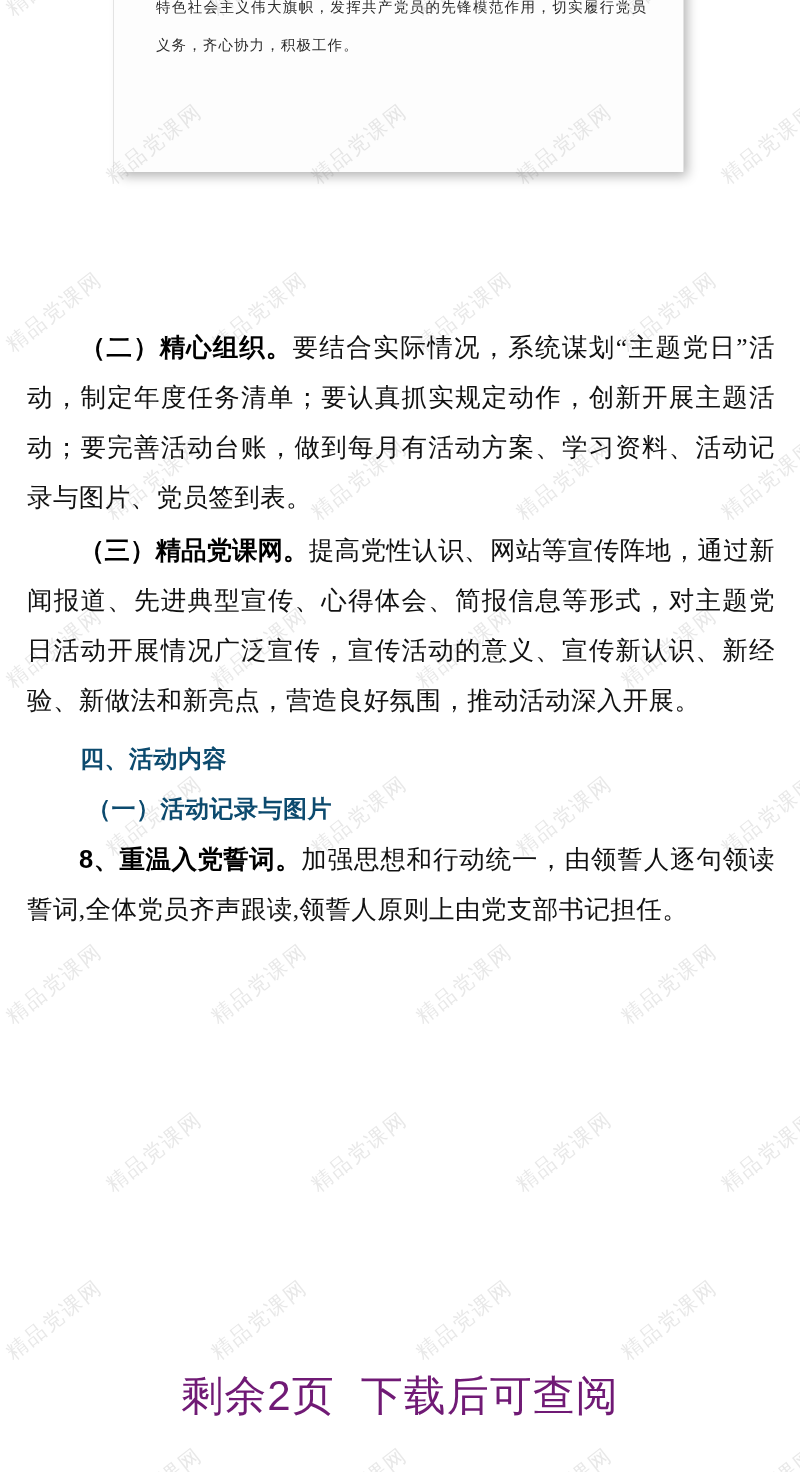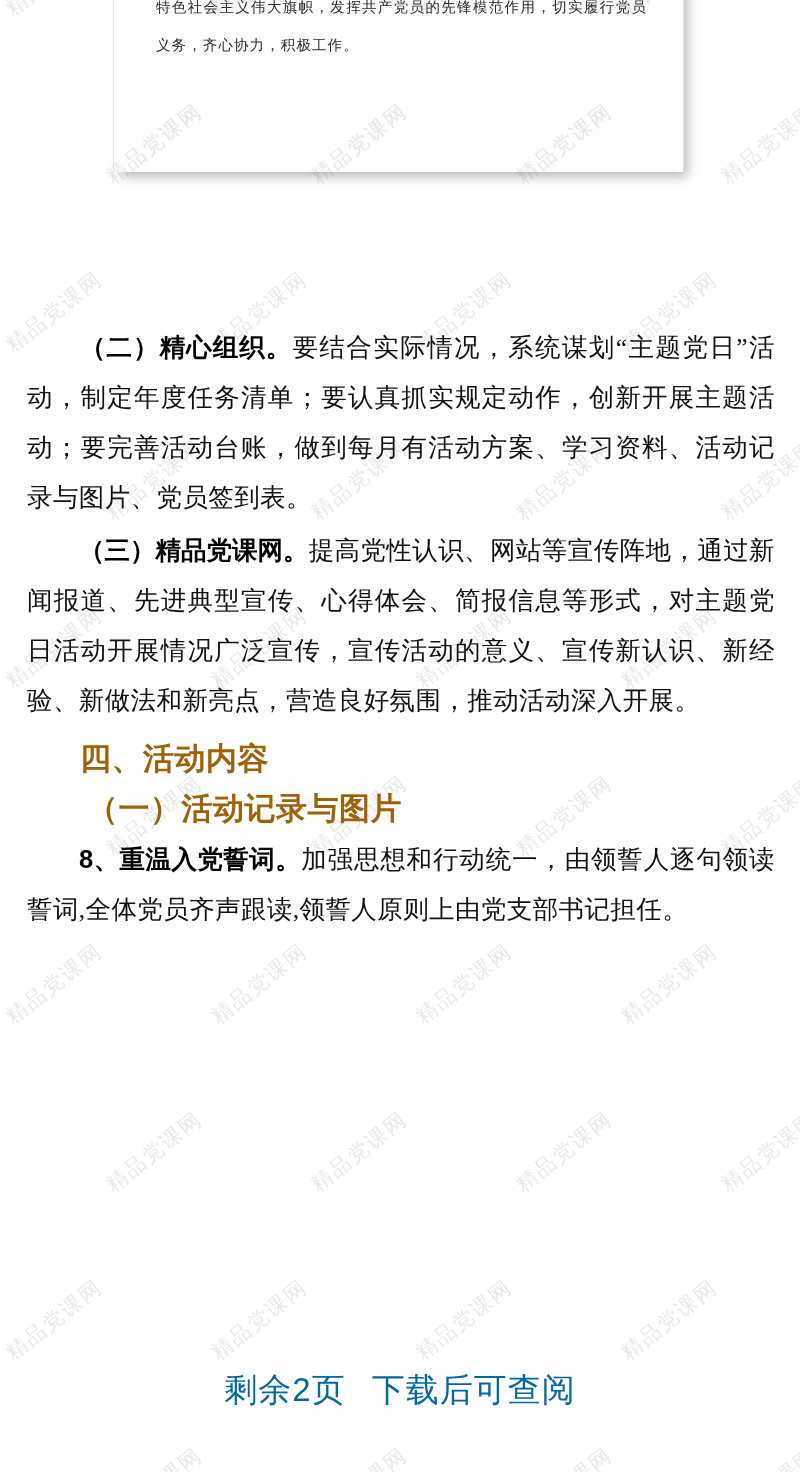--- a/index.html
+++ b/index.html
@@ -88,41 +88,41 @@
   .lead {
     font-family: "Liberation Sans", "DejaVu Sans", sans-serif;
     font-weight: bold;
     letter-spacing: 0px;
     color: #000;
   }
 
   .heading {
     font-family: "Liberation Sans", "DejaVu Sans", sans-serif;
     font-weight: bold;
-    font-size: 31px;
+    font-size: 24px;
     line-height: 50px;
     margin: 0;
-    color: #a16207;
+    color: #0c4a6e;
     letter-spacing: 0.5px;
   }
   .heading.lvl1 { padding-left: 53px; }
   .heading.lvl2 { padding-left: 60px; }
 
   .spacer-sm { height: 6px; }
 
   
   #footer-note {
     position: absolute;
     left: 0;
     right: 0;
     top: 1368px;
     text-align: center;
     font-family: "Liberation Sans", "DejaVu Sans", sans-serif;
-    font-size: 33px;
-    color: #0369a1;
+    font-size: 42px;
+    color: #701a75;
     letter-spacing: 1px;
     z-index: 8;
   }
   #footer-pages-left { margin-right: 26px; }
 </style>
 </head>
 <body>
 
 <div id="watermark-layer">
     <div class="watermark-mark" style="left: 0px; top: 0px;">精品党课网</div>

